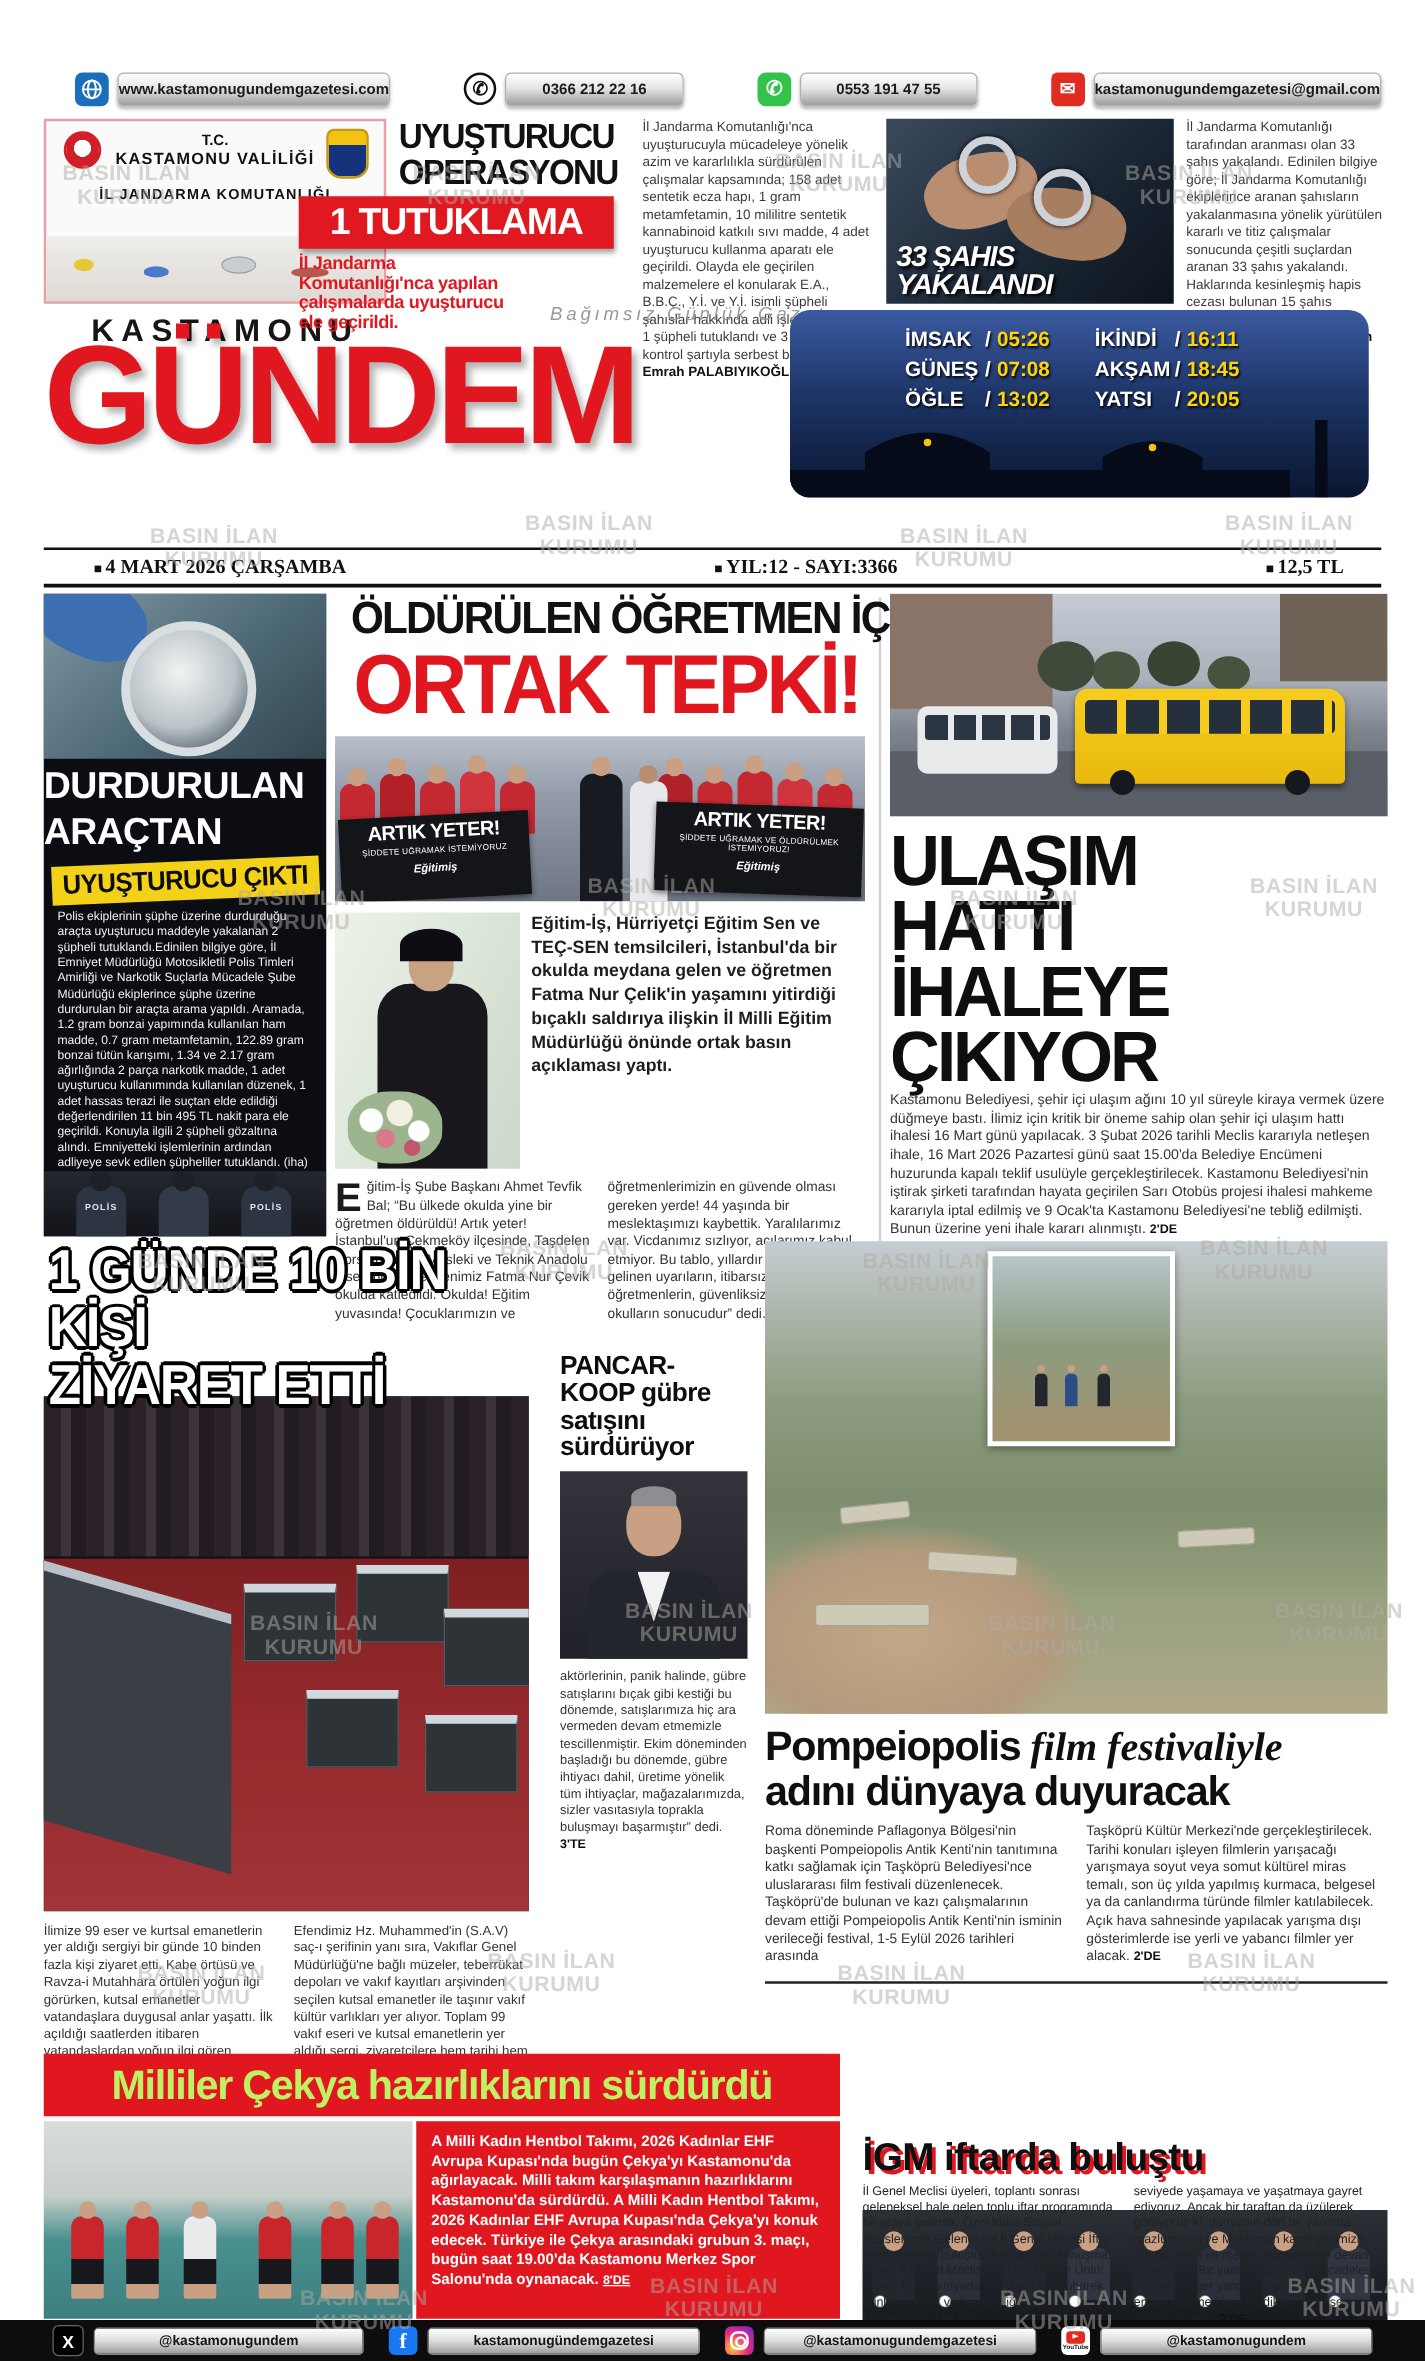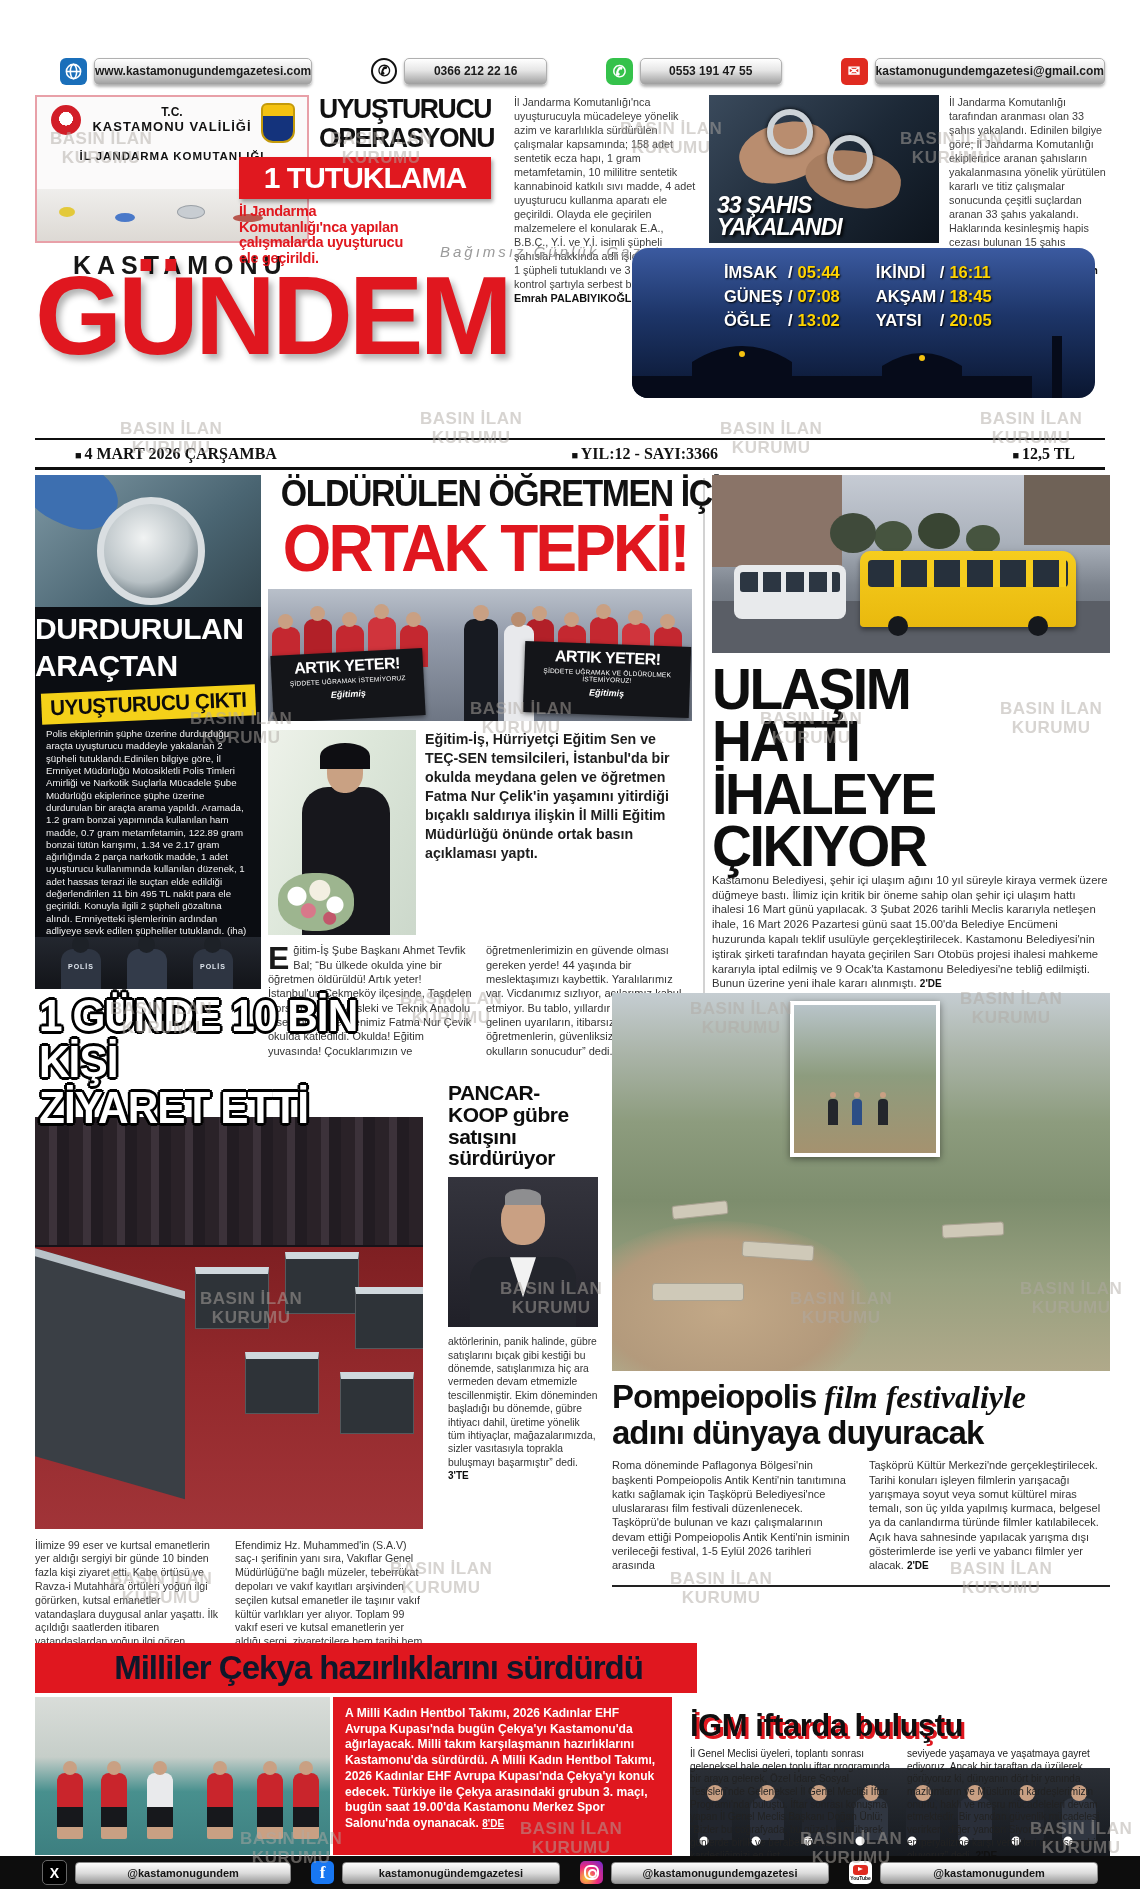--- a/index.html
+++ b/index.html
@@ -201,22 +201,22 @@
          background:linear-gradient(180deg,#b8c4c9 0%,#8d9c7e 48%,#a5926f 100%);}
   .mini{position:absolute;bottom:28px;width:10px;height:26px;border-radius:4px 4px 0 0;background:#23262c;}
   .mini::before{content:"";position:absolute;top:-7px;left:2px;width:6px;height:6px;border-radius:50%;background:#c9a083;}
   .mini.m1{left:34px;} .mini.m2{left:58px;background:#2c4e86;} .mini.m3{left:84px;}
   .pomphead{margin-top:8px;line-height:1.08;color:#0f0f0f;}
   .pomphead .b{font-weight:900;font-size:33px;letter-spacing:-1px;}
   .pomphead .i{font-family:"Liberation Serif",serif;font-style:italic;font-weight:600;font-size:32px;}
   .pompbody{display:flex;gap:16px;margin-top:8px;padding-bottom:12px;border-bottom:2px solid #222;}
   .pcol{width:50%;font-size:11px;line-height:1.3;color:#333;}
   
-  .hb-bar{top:1643px;left:35px;width:637px;height:50px;background:#e0171f;color:#0f172a;display:flex;
-          align-items:center;justify-content:center;font-size:33px;font-weight:900;letter-spacing:-1px;padding-left:25px;}
+  .hb-bar{top:1643px;left:35px;width:637px;height:50px;background:#e0171f;color:#bef264;display:flex;
+          align-items:center;justify-content:center;font-size:33px;font-weight:900;letter-spacing:-1px;}
   .hb-photo{top:1697px;left:35px;width:295px;height:158px;position:relative;overflow:hidden;
             background:linear-gradient(180deg,#d9ddd9 0%,#c6cec9 38%,#48908e 60%,#3d7f80 100%);}
   .player{position:absolute;bottom:16px;width:26px;height:66px;border-radius:8px 8px 2px 2px;
           background:linear-gradient(180deg,#c9252c 0 52%,#17181c 52% 82%,#c9a083 82%);}
   .player::before{content:"";position:absolute;top:-12px;left:6px;width:14px;height:14px;border-radius:50%;background:#c9a083;}
   .player.p1{left:22px;} .player.p2{left:66px;} .player.p3{left:112px;background:linear-gradient(180deg,#e9eaec 0 52%,#17181c 52% 82%,#c9a083 82%);}
   .player.p4{left:172px;} .player.p5{left:222px;} .player.p6{left:258px;}
   .hb-box{top:1697px;left:333px;width:339px;height:158px;background:#e0171f;color:#fff;box-sizing:border-box;
           padding:9px 12px;font-size:12.1px;font-weight:700;line-height:1.3;}
   .hb-box .pageref{color:#fff;text-decoration:underline;}
@@ -381,21 +381,21 @@
 
   <div class="abs masthead">
     <div class="tagline">Bağımsız Günlük Gazete</div>
     <div class="city">KASTAMONU</div>
     <div class="brand">GÜNDEM</div>
     <div class="prayer">
       <div class="ptimes">
         <div class="prow">
             <span class="plabel">İMSAK</span>
             <em></em>
-            <span class="ptime">05:44</span>
+            <span class="ptime">05:26</span>
           </div>
         <div class="prow">
             <span class="plabel">İKİNDİ</span>
             <em></em>
             <span class="ptime">16:11</span>
           </div>
         <div class="prow">
             <span class="plabel">GÜNEŞ</span>
             <em></em>
             <span class="ptime">07:08</span>

